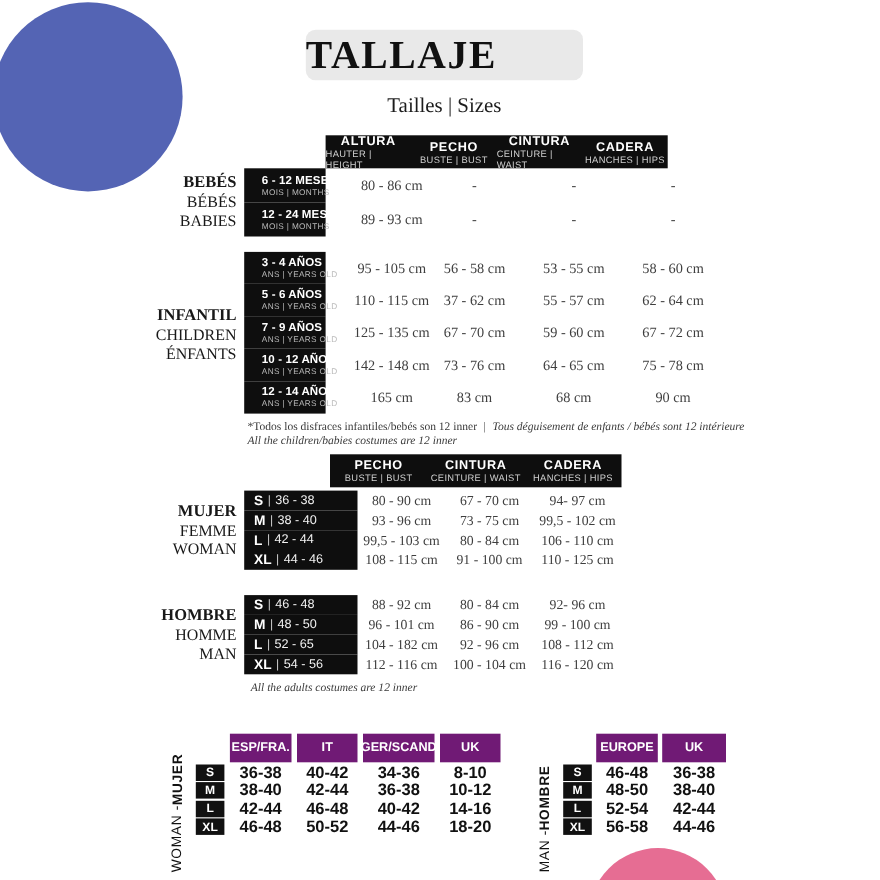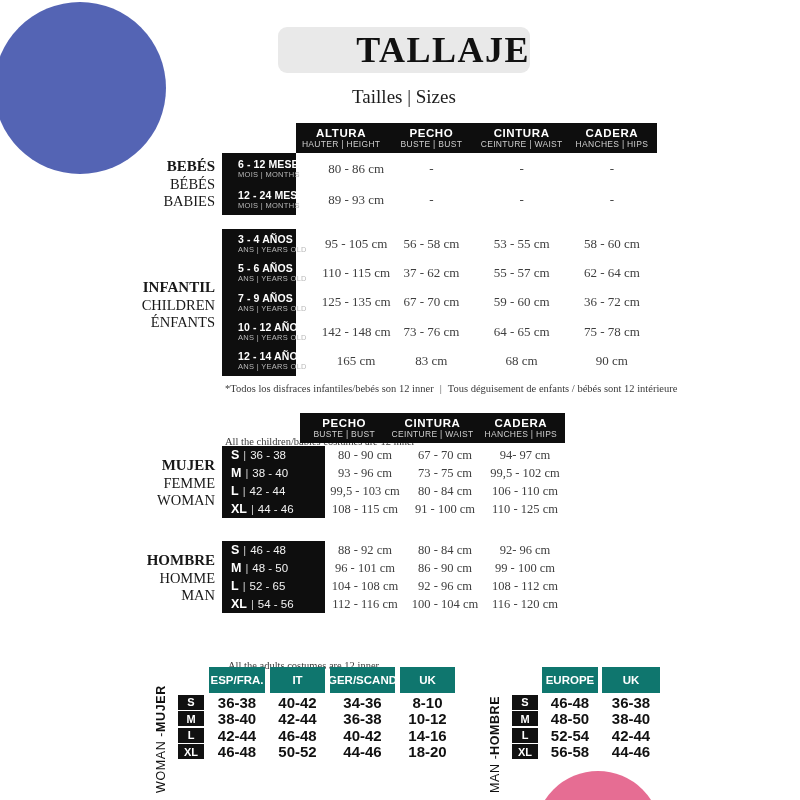--- a/index.html
+++ b/index.html
@@ -3,29 +3,29 @@
 <meta charset="utf-8">
 <style>
   html,body{margin:0;padding:0;background:#fff;}
   .canvas{position:relative;width:800px;height:800px;background:#ffffff;overflow:hidden;
           font-family:"Liberation Serif",serif;color:#222;}
   .circle{position:absolute;border-radius:50%;}
   .circle.blue{left:-6px;top:2px;width:172px;height:172px;background:#5464b4;}
   .circle.pink{left:535px;top:771px;width:126px;height:126px;background:#e66d93;}
 
   .title-box{position:absolute;left:278px;top:27px;width:252px;height:46px;background:#e9e9e9;
-             border-radius:9px;display:flex;align-items:center;justify-content:flex-end;}
+             border-radius:9px;display:flex;align-items:center;justify-content:flex-start;}
   .title-box h1{margin:0;font-family:"Liberation Serif",serif;font-weight:bold;font-size:36px;
                 letter-spacing:1.5px;color:#111;}
   .subtitle{position:absolute;left:278px;top:86px;width:252px;text-align:center;
             font-size:19px;color:#1c1c1c;}
 
   .hdr-bar{position:absolute;background:#0e0e0e;display:grid;color:#fff;
            font-family:"Liberation Sans",sans-serif;}
-  .hdr-main{left:296px;top:123px;width:361px;height:30px;grid-template-columns:repeat(4,1fr);}
+  .hdr-main{left:296px;top:123px;width:311px;height:30px;grid-template-columns:repeat(4,1fr);}
   .hdr-adult{left:300px;top:413px;width:265px;height:30px;grid-template-columns:repeat(3,1fr);}
   .hdr-cell{display:flex;flex-direction:column;align-items:center;justify-content:center;line-height:1.15;}
   .hdr-title{font-weight:bold;font-size:11.5px;letter-spacing:.6px;}
   .hdr-sub{font-size:8.5px;color:#cfcfcf;letter-spacing:.3px;}
 
   .grid-table{position:absolute;display:grid;}
   .grid-babies{left:222px;top:153px;grid-template-columns:74px repeat(4,90.25px);grid-template-rows:repeat(2,31px);}
   .grid-children{left:222px;top:229px;grid-template-columns:74px repeat(4,90.25px);grid-template-rows:repeat(5,29.4px);}
   .grid-mujer{left:222px;top:446px;grid-template-columns:103px repeat(3,80px);grid-template-rows:repeat(4,18px);}
   .grid-hombre{left:222px;top:541px;grid-template-columns:103px repeat(3,80px);grid-template-rows:repeat(4,18px);}
@@ -42,28 +42,28 @@
   .adsep{color:#cfcfcf;font-size:11px;margin:0 4px;}
   .adrng{font-size:11.5px;color:#f2f2f2;}
   .grid-mujer .valcell,.grid-hombre .valcell{font-size:12.5px;}
 
   .group-label{position:absolute;left:60px;width:155px;text-align:right;font-size:14.5px;
                color:#181818;line-height:1.18;}
   .group-label .first{font-weight:bold;font-size:15px;}
 
   .note{position:absolute;font-size:10.5px;color:#3a3a3a;line-height:13px;white-space:nowrap;}
   .note .sep{margin:0 6px;color:#555;}
-  .note .it{margin-top:40px;}
+  .note .it{font-style:italic;}
 
   .conv{position:absolute;display:grid;font-family:"Liberation Sans",sans-serif;}
   .conv-woman{left:178px;top:667px;grid-template-columns:26px 56px 55px 65px 55px;
               grid-template-rows:26px repeat(4,15px);gap:1.5px 5px;}
   .conv-man{left:512px;top:667px;grid-template-columns:26px 56px 58px;
             grid-template-rows:26px repeat(4,15px);gap:1.5px 4px;}
-  .conv .hbox{background:#0f766e;color:#fff;font-weight:bold;display:flex;align-items:center;
+  .conv .hbox{background:#701a75;color:#fff;font-weight:bold;display:flex;align-items:center;
               justify-content:center;font-size:11.5px;white-space:nowrap;}
   .conv .sbox{background:#111;color:#fff;font-weight:bold;display:flex;align-items:center;
               justify-content:center;font-size:11px;}
   .conv .vcell{display:flex;align-items:center;justify-content:center;font-weight:bold;
                font-size:15px;color:#111;}
   .corner{background:transparent;}
 
   .vlabel{position:absolute;top:667px;width:22px;height:126px;writing-mode:vertical-rl;
           transform:rotate(180deg);font-family:"Liberation Sans",sans-serif;font-size:12.5px;
           letter-spacing:.6px;color:#111;text-align:start;display:flex;align-items:center;}
@@ -149,21 +149,21 @@
     <div class="valcell">37 - 62 cm</div>
     <div class="valcell">55 - 57 cm</div>
     <div class="valcell">62 - 64 cm</div>
     <div class="szcell">
       <div class="main">7 - 9 AÑOS</div>
       <div class="sub">ANS | YEARS OLD</div>
     </div>
     <div class="valcell">125 - 135 cm</div>
     <div class="valcell">67 - 70 cm</div>
     <div class="valcell">59 - 60 cm</div>
-    <div class="valcell">36 - 72 cm</div>
+    <div class="valcell">67 - 72 cm</div>
     <div class="szcell">
       <div class="main">10 - 12 AÑOS</div>
       <div class="sub">ANS | YEARS OLD</div>
     </div>
     <div class="valcell">142 - 148 cm</div>
     <div class="valcell">73 - 76 cm</div>
     <div class="valcell">64 - 65 cm</div>
     <div class="valcell">75 - 78 cm</div>
     <div class="szcell">
       <div class="main">12 - 14 AÑOS</div>
@@ -255,21 +255,21 @@
         <span class="adrng">48 - 50</span>
       </div>
     <div class="valcell">96 - 101 cm</div>
     <div class="valcell">86 - 90 cm</div>
     <div class="valcell">99 - 100 cm</div>
     <div class="adcell">
         <span class="adsz">L</span>
         <span class="adsep">|</span>
         <span class="adrng">52 - 65</span>
       </div>
-    <div class="valcell">104 - 108 cm</div>
+    <div class="valcell">104 - 182 cm</div>
     <div class="valcell">92 - 96 cm</div>
     <div class="valcell">108 - 112 cm</div>
     <div class="adcell">
         <span class="adsz">XL</span>
         <span class="adsep">|</span>
         <span class="adrng">54 - 56</span>
       </div>
     <div class="valcell">112 - 116 cm</div>
     <div class="valcell">100 - 104 cm</div>
     <div class="valcell">116 - 120 cm</div>

